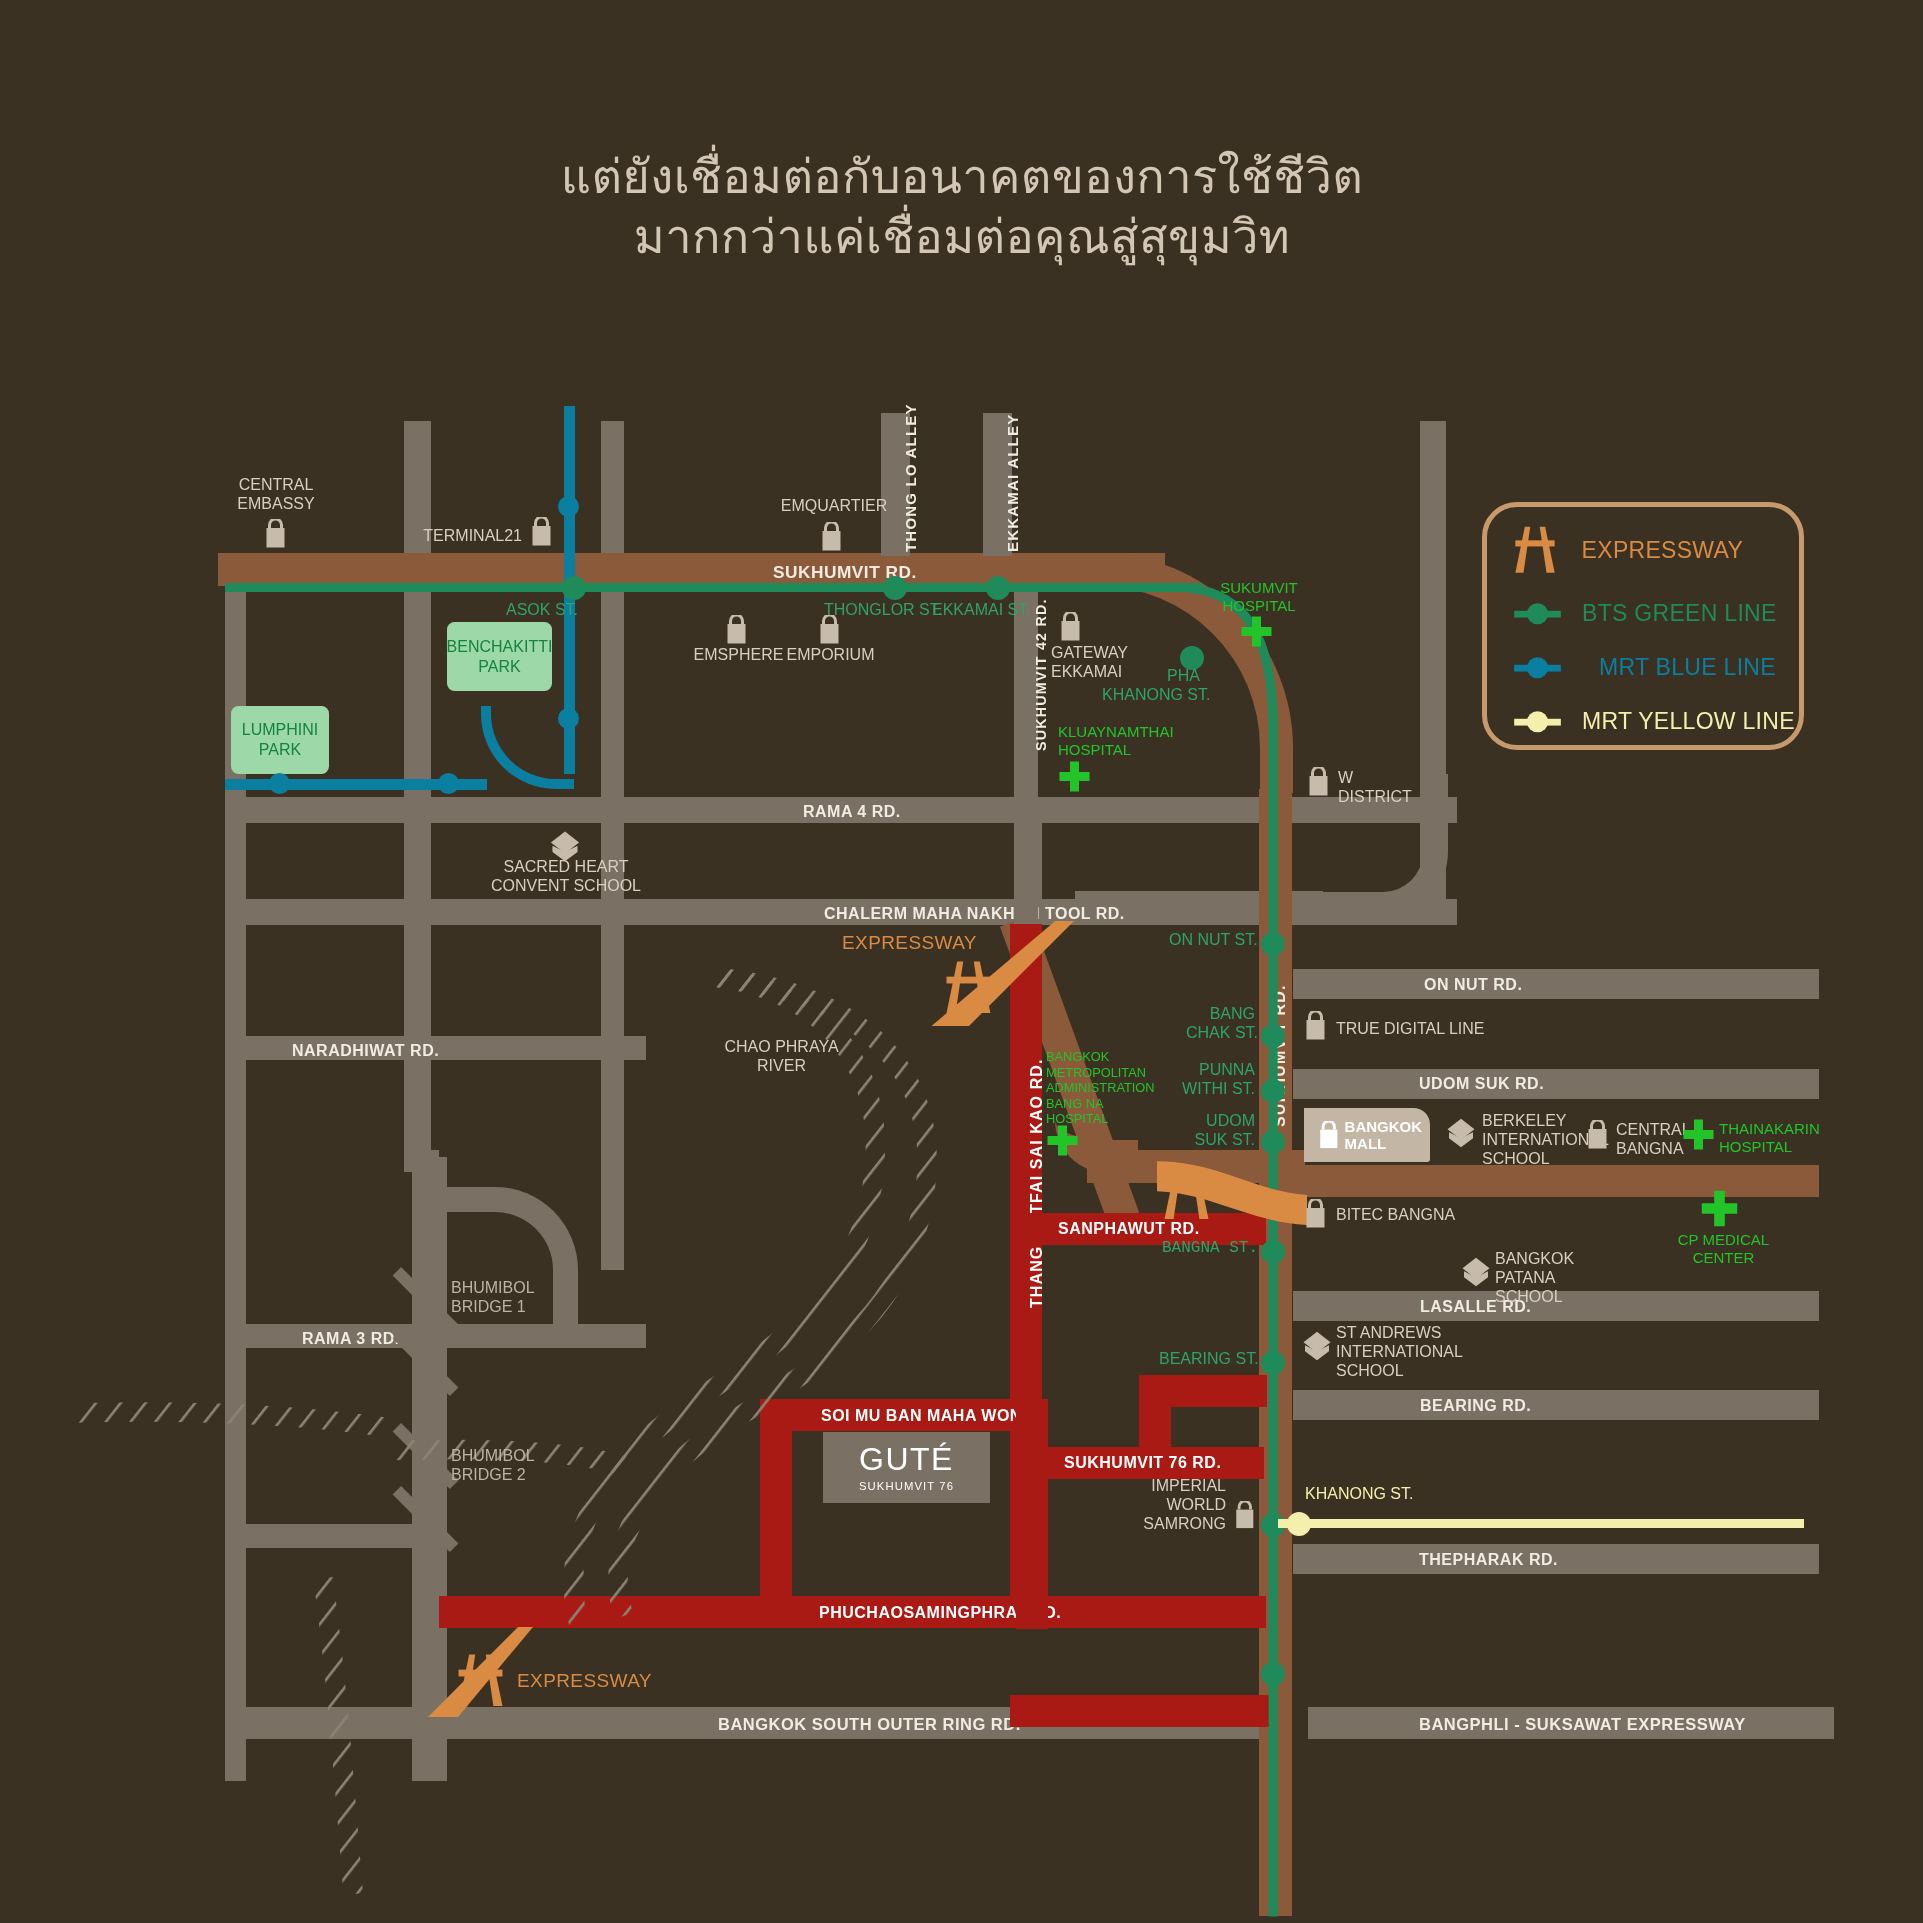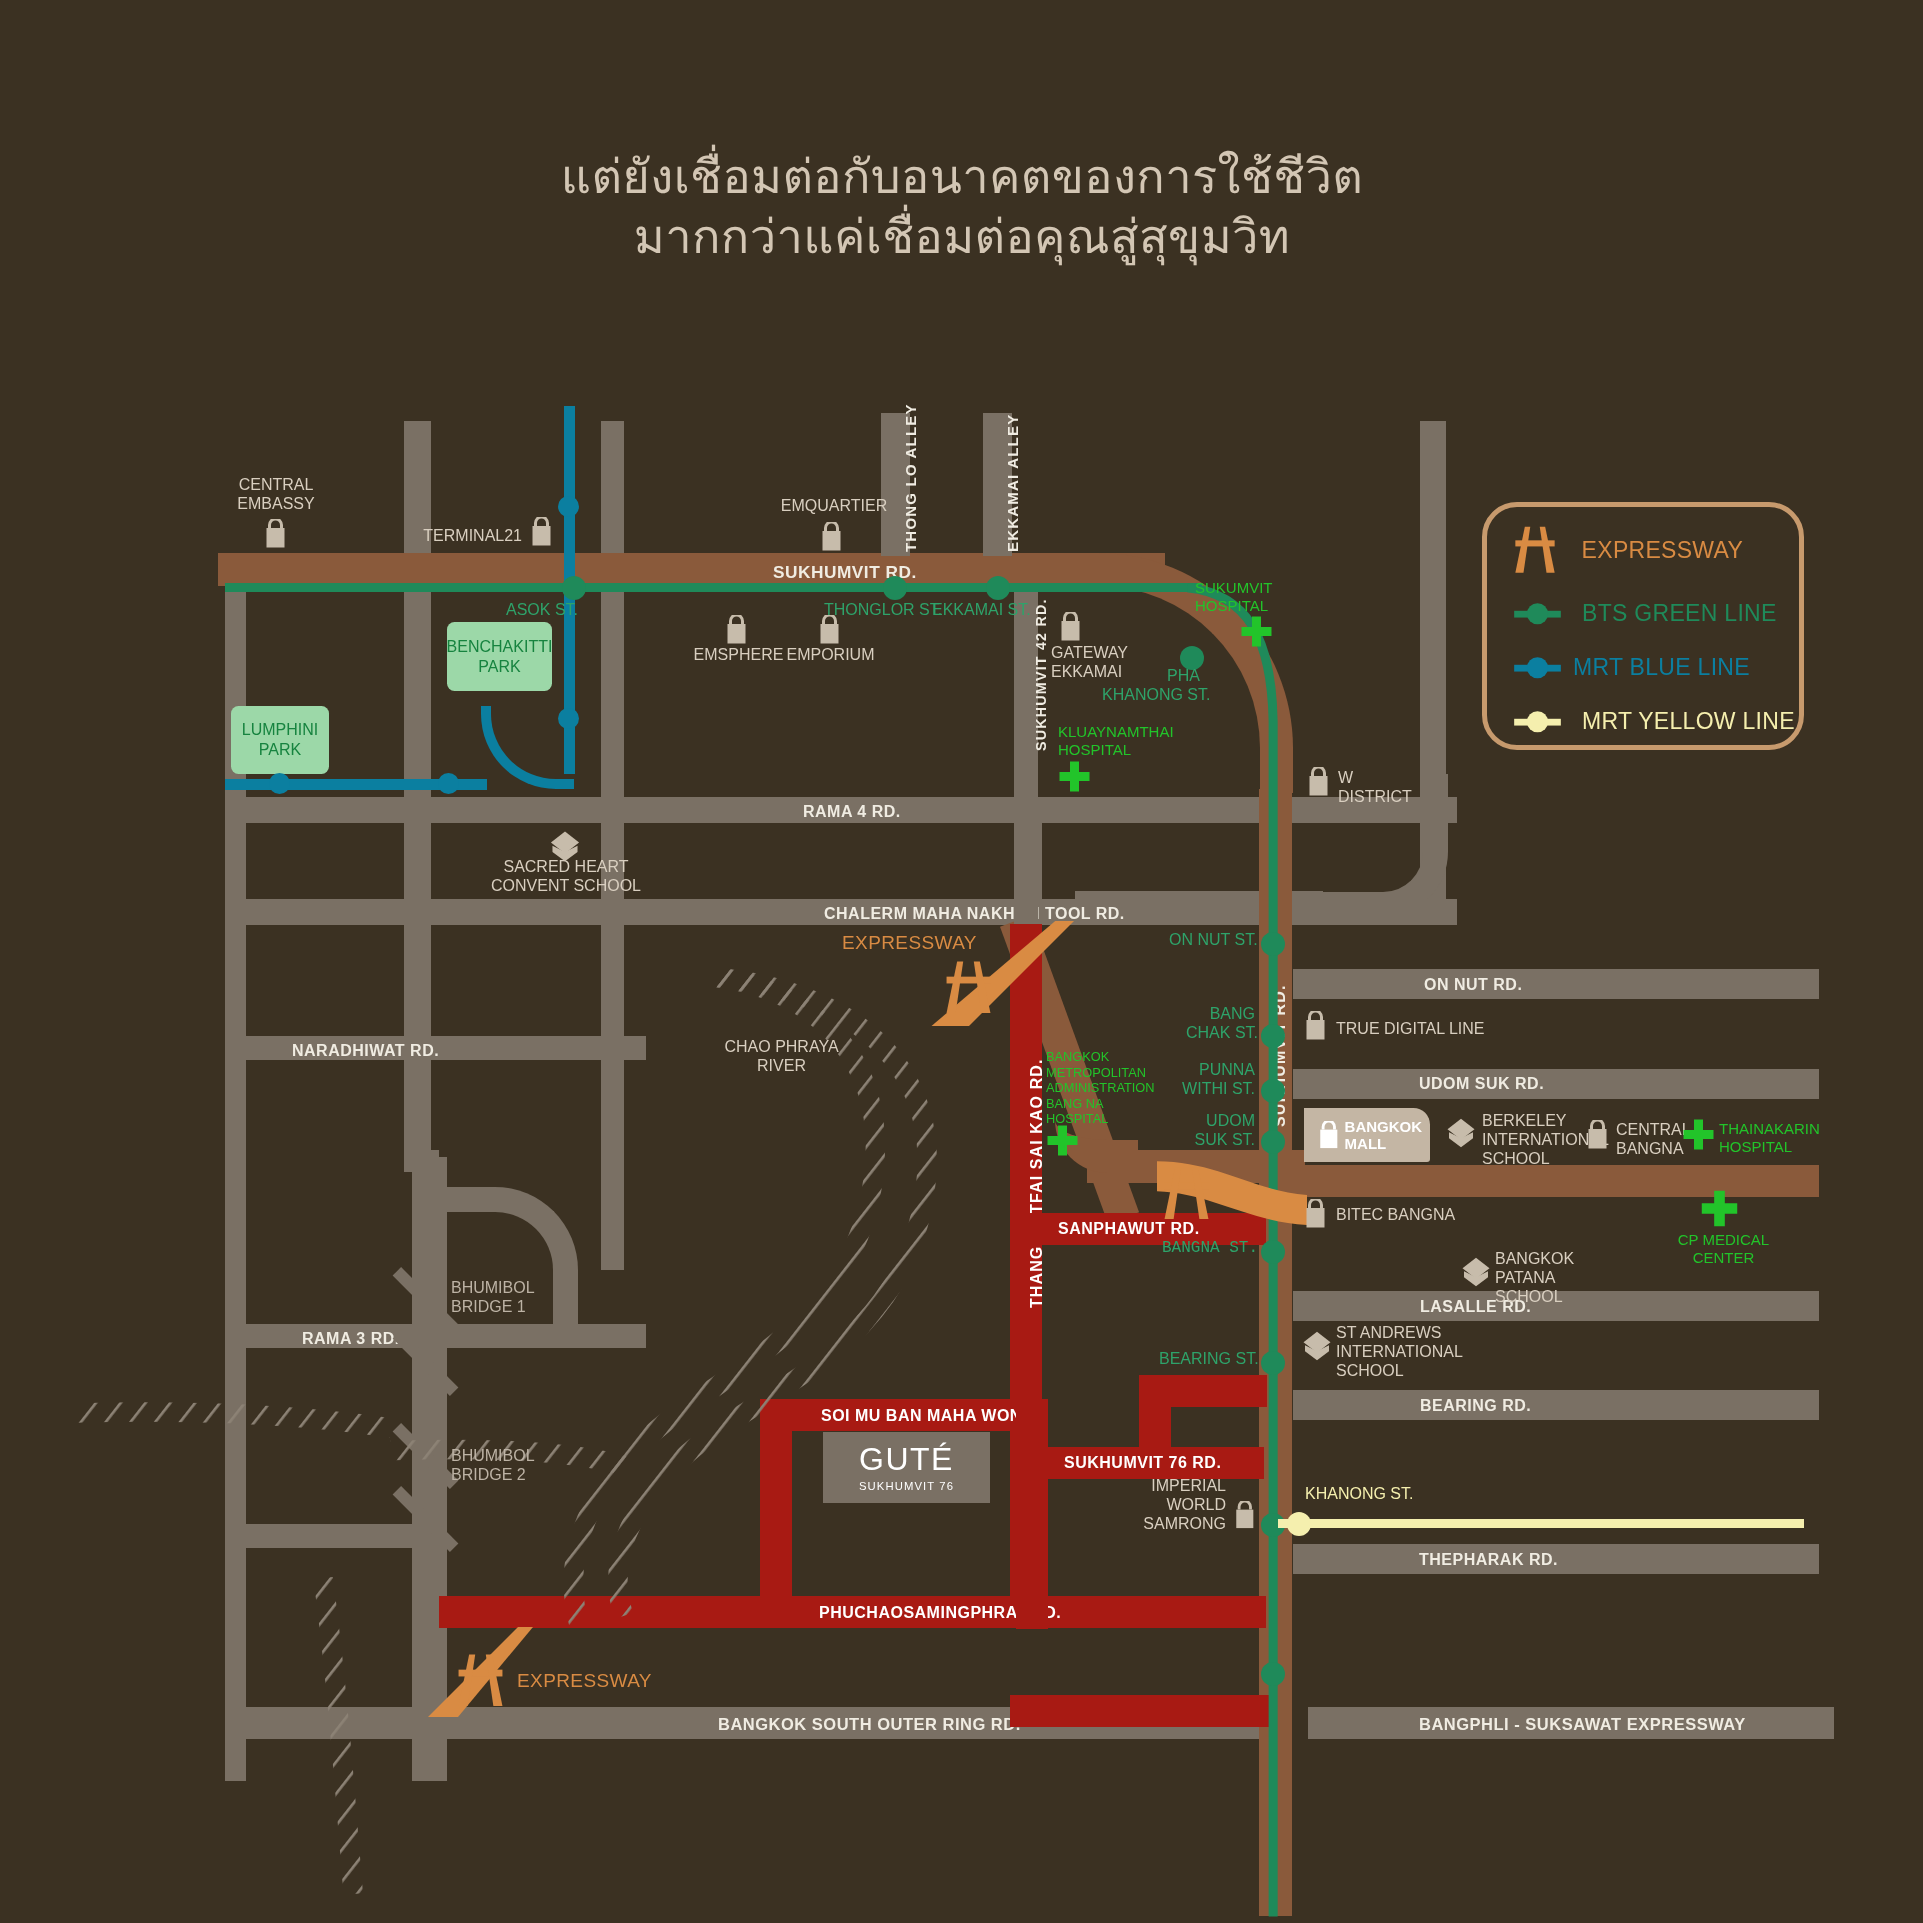--- a/index.html
+++ b/index.html
@@ -409,21 +409,21 @@
     <path d="M10 12 V8 a8 8 0 0 1 16 0 V12" fill="none" stroke="#c7bcab" stroke-width="4"></path>
     <rect x="6" y="12" width="24" height="26" fill="#c7bcab"></rect>
   </svg>
 
   <svg class="schoolicon" style="left:549px;top:830px;width:32px;height:36px;" viewBox="0 0 40 46">
     <polygon points="20,2 38,16 20,30 2,16" fill="#c7bcab"></polygon>
     <polygon points="20,28 36,20 36,28 20,40 4,28 4,20" fill="#c7bcab"></polygon>
   </svg>
   <div class="poi center" style="left:457px;top:857px;width:218px;line-height:1.2;">SACRED HEART<br>CONVENT SCHOOL</div>
 
-  <div class="hosp center" style="left:1195px;top:579px;width:128px;line-height:1.18;">SUKUMVIT<br>HOSPITAL</div>
+  <div class="hosp center" style="left:1195px;top:579px;width:128px;text-align:center;line-height:1.18;">SUKUMVIT<br>HOSPITAL</div>
   <svg class="crossicon" style="left:1240px;top:615px;width:33px;height:33px;" viewBox="0 0 44 44">
     <path d="M16,2 h12 v14 h14 v12 h-14 v14 h-12 v-14 h-14 v-12 h14 Z" fill="#22c42a"></path>
   </svg>
 
   <div class="hosp" style="left:1058px;top:723px;line-height:1.18;">KLUAYNAMTHAI<br>HOSPITAL</div>
   <svg class="crossicon" style="left:1058px;top:760px;width:33px;height:33px;" viewBox="0 0 44 44">
     <path d="M16,2 h12 v14 h14 v12 h-14 v14 h-12 v-14 h-14 v-12 h14 Z" fill="#22c42a"></path>
   </svg>
 
   <div class="hosp" style="left:1046px;top:1049px;font-size:12.8px;line-height:1.22;">BANGKOK<br>METROPOLITAN<br>ADMINISTRATION<br>BANG NA<br>HOSPITAL</div>
@@ -453,21 +453,21 @@
         <circle cx="31" cy="17" r="14" fill="#1f8a5a"></circle>
       </svg>
       <span class="legtext" style="color:#1f8a5a;margin-left:21px;">BTS GREEN LINE</span>
     </div>
 
     <div class="legrow" style="left:27px;top:147px;">
       <svg style="width:47px;height:25.6px;" viewBox="0 0 62 34">
         <rect x="0" y="13" width="62" height="9" fill="#0b7fa0"></rect>
         <circle cx="31" cy="17" r="14" fill="#0b7fa0"></circle>
       </svg>
-      <span class="legtext" style="color:#0b7fa0;margin-left:12px;text-align:center;">MRT BLUE LINE</span>
+      <span class="legtext" style="color:#0b7fa0;margin-left:38px;text-align:center;">MRT BLUE LINE</span>
     </div>
 
     <div class="legrow" style="left:27px;top:201px;">
       <svg style="width:47px;height:25.6px;" viewBox="0 0 62 34">
         <rect x="0" y="13" width="62" height="9" fill="#f5efae"></rect>
         <circle cx="31" cy="17" r="14" fill="#f5efae"></circle>
       </svg>
       <span class="legtext" style="color:#f5efae;margin-left:21px;">MRT YELLOW LINE</span>
     </div>
   </div>

